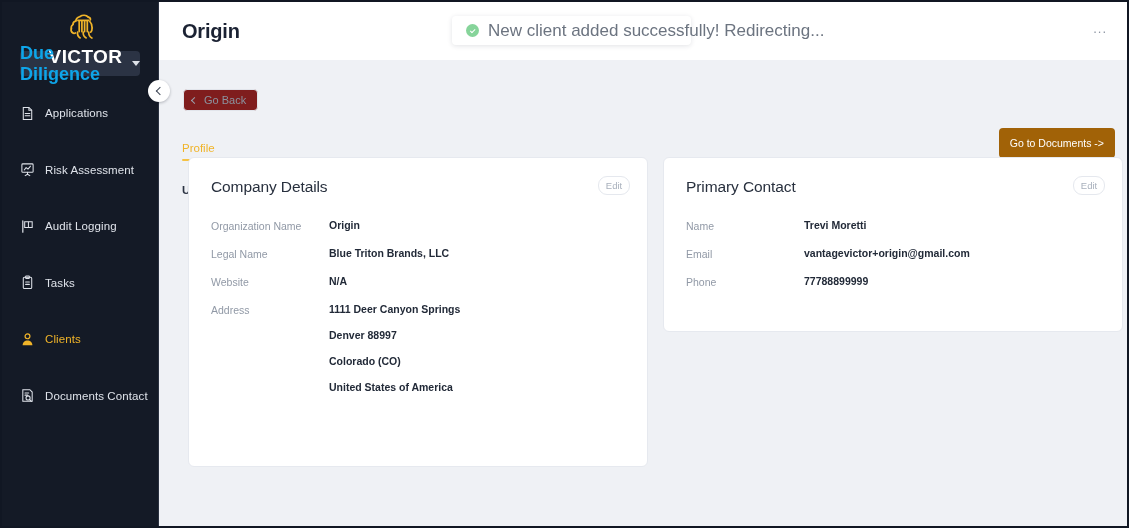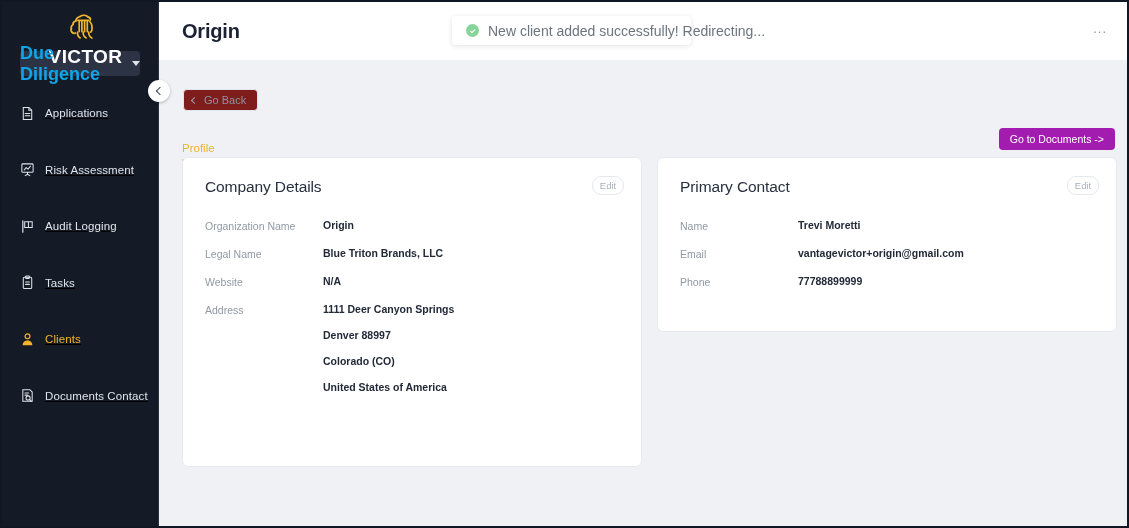--- a/index.html
+++ b/index.html
@@ -71,21 +71,20 @@
     width: 0; height: 0;
     border-left: 4px solid transparent;
     border-right: 4px solid transparent;
     border-top: 5px solid #dfe3ea;
   }
 
   .nav {
     margin-top: 23px;
     display: flex;
     flex-direction: column;
-    text-decoration: underline;
   }
   .nav-item {
     display: flex;
     align-items: center;
     gap: 10px;
     height: 28px;
     padding-left: 18px;
     cursor: pointer;
     margin-bottom: 0;
   }
@@ -169,21 +168,21 @@
     flex: none;
   }
   .check-mark {
     width: 5px; height: 2.5px;
     border-left: 1.5px solid #ffffff;
     border-bottom: 1.5px solid #ffffff;
     transform: rotate(-45deg);
     margin-top: -1px;
   }
   .toast-text {
-    font-size: 14px;
+    font-size: 17px;
     color: #6c7480;
     white-space: nowrap;
   }
   .more-menu {
     position: absolute;
     right: 22px;
     top: 22px;
     font-size: 13px;
     color: #8d95a3;
     letter-spacing: 1px;
@@ -252,37 +251,37 @@
     width: 100%;
     height: 2px;
     background: #f5c244;
     border-radius: 1px;
   }
 
   .docs-btn {
     position: absolute;
     right: 14px;
     top: 68px;
-    height: 22px;
+    height: 30px;
     padding: 0 11px;
-    background: #a21caf;
+    background: #a16207;
     border-radius: 4px;
     display: flex;
     align-items: center;
     cursor: pointer;
   }
   .docs-btn-label {
     font-size: 10.5px;
     color: #ffffff;
     white-space: nowrap;
   }
 
   .cards {
     position: absolute;
-    left: 23px;
+    left: 29px;
     top: 97px;
     width: 935px;
     display: flex;
     gap: 15px;
     align-items: flex-start;
   }
   .card {
     background: #ffffff;
     border: 1px solid #e6e9ef;
     border-radius: 6px;

